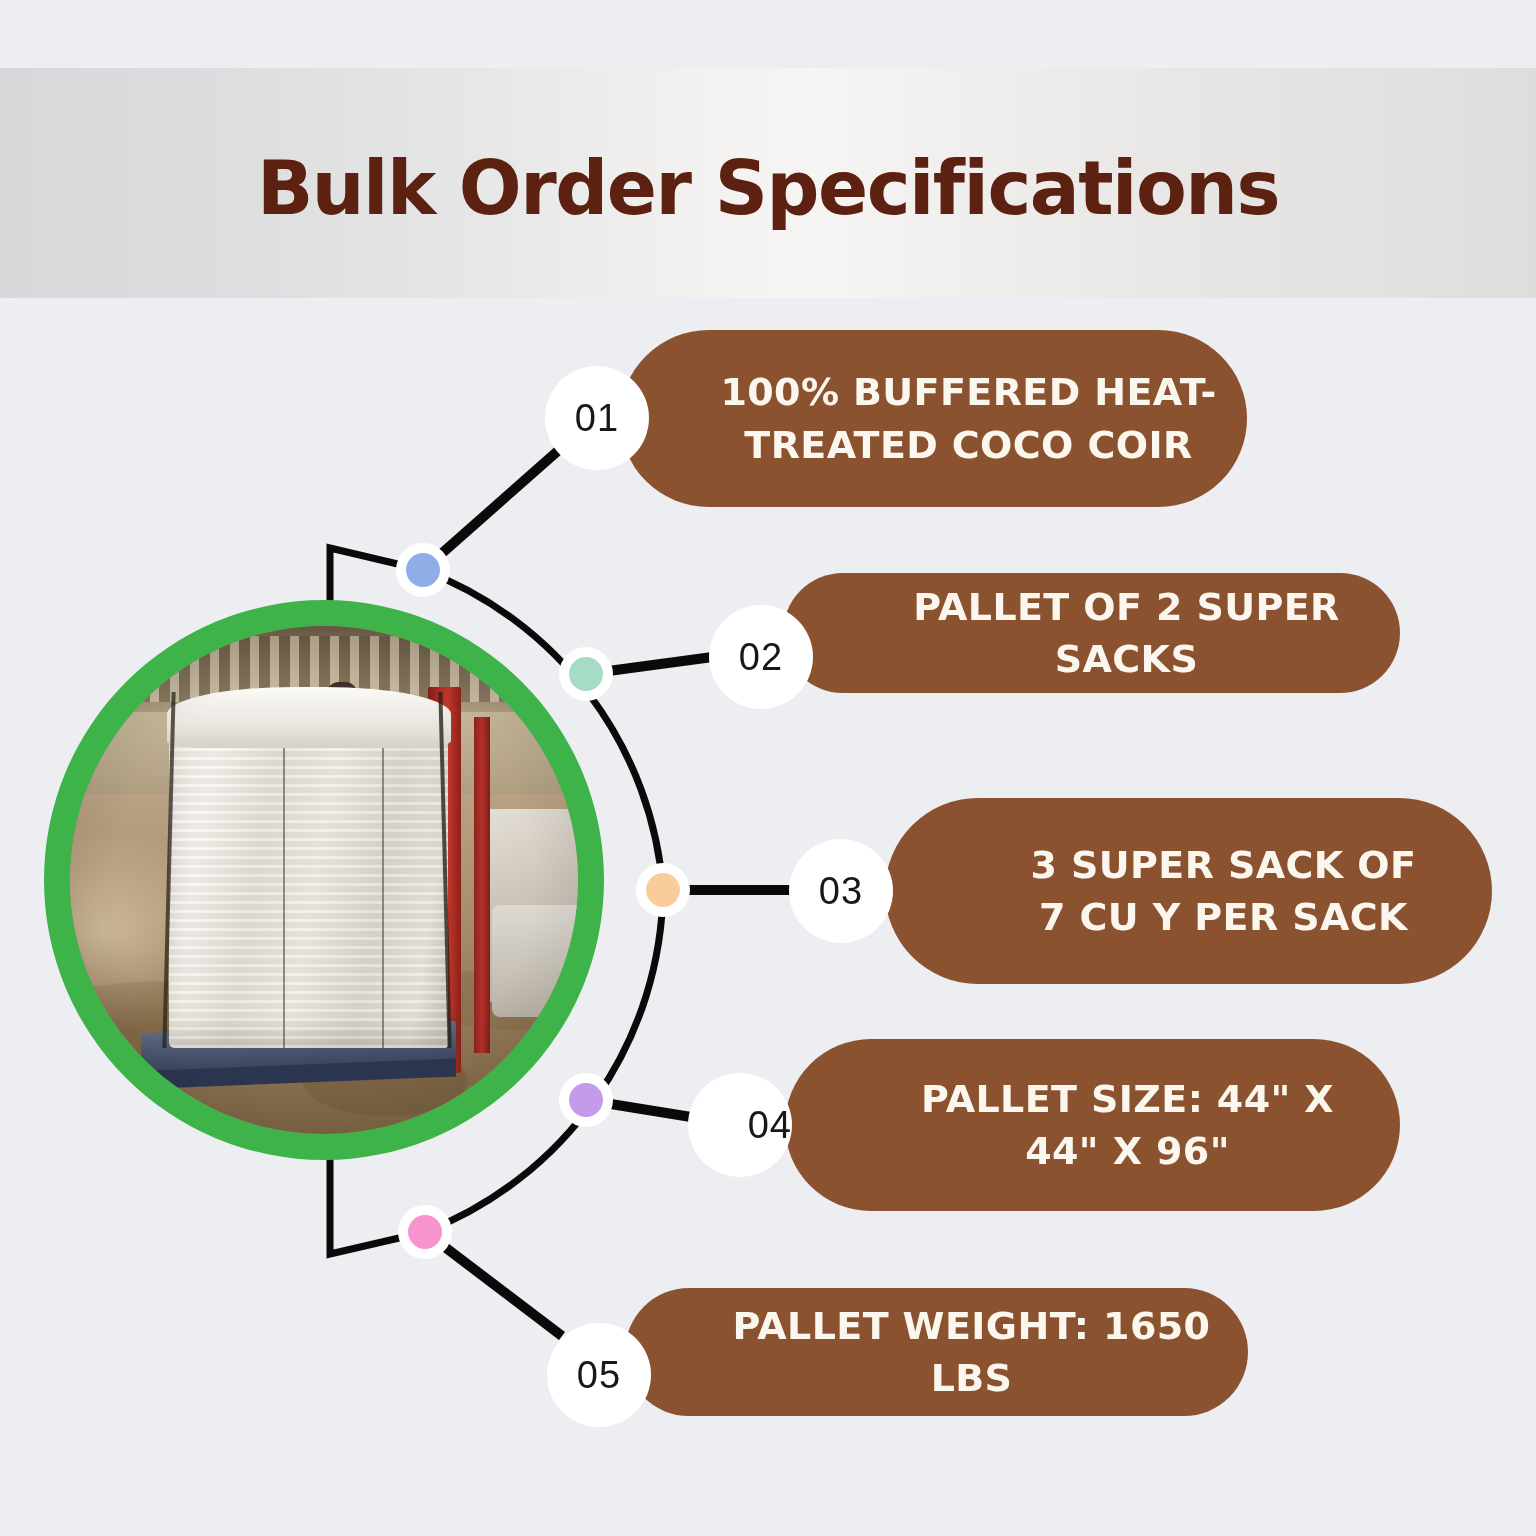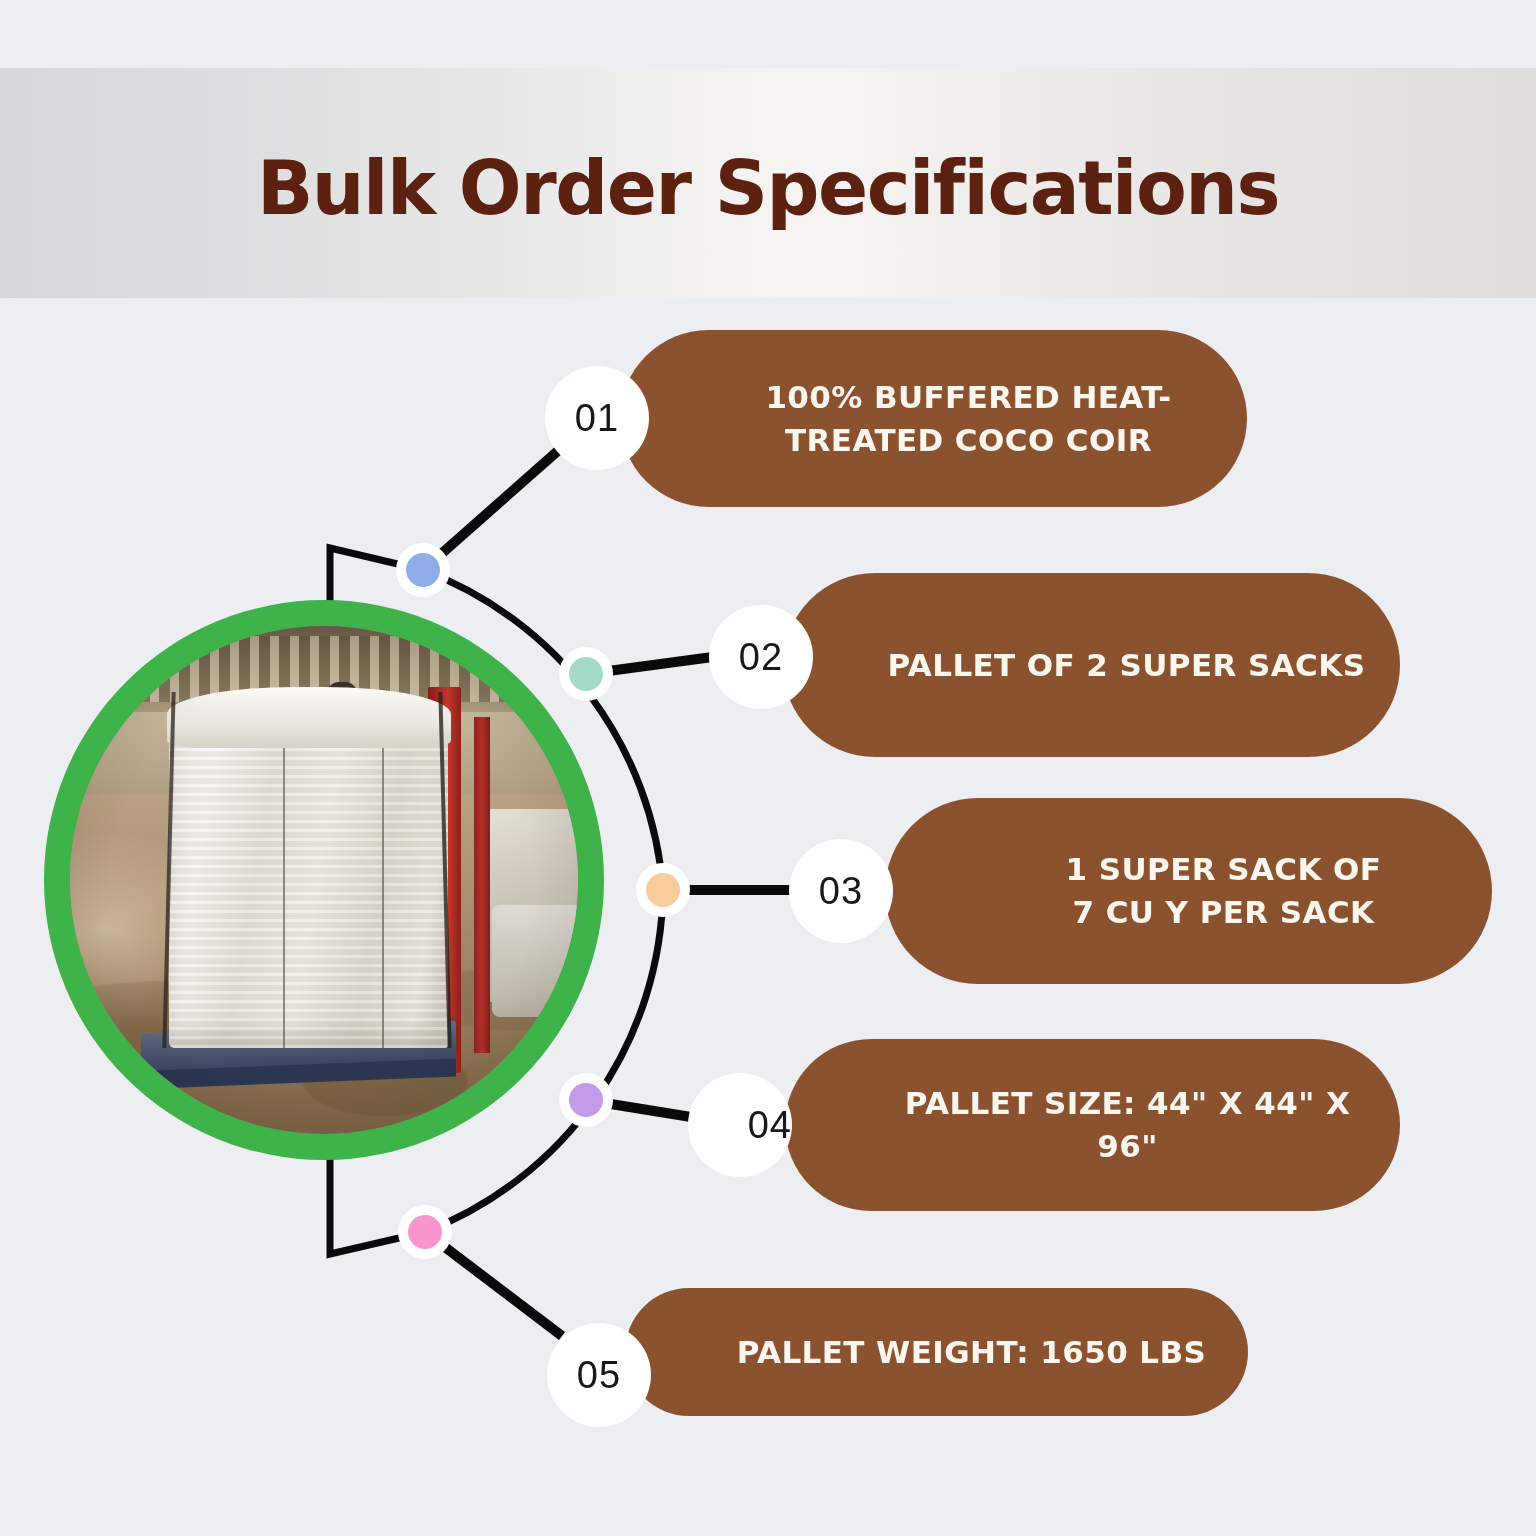--- a/index.html
+++ b/index.html
@@ -208,21 +208,21 @@
     background: #8B5230;
     border-radius: 999px;
     display: flex;
     align-items: center;
     box-sizing: border-box;
   }
   .pill-text {
     color: #FCF7EE;
     font-family: "DejaVu Sans", sans-serif;
     font-weight: bold;
-    font-size: 31px;
+    font-size: 38px;
     letter-spacing: 0.4px;
     line-height: 1.38;
     text-align: center;
     width: 100%;
     padding-left: 96px;
     padding-right: 26px;
     box-sizing: border-box;
   }
 
   
@@ -317,32 +317,32 @@
   <div class="pill" style="left:620px; top:330px; width:627px; height:177px;">
     <div class="pill-text">
       <span>100% BUFFERED HEAT-</span><br>
       <span>TREATED COCO COIR</span>
     </div>
   </div>
   <div class="num-badge" style="left:545px; top:366px;align-items:center;">
     <span>01</span>
   </div>
 
-  <div class="pill" style="left:783px; top:573px; width:617px; height:184px;">
+  <div class="pill" style="left:783px; top:573px; width:617px; height:120px;">
     <div class="pill-text">
       <span>PALLET OF 2 SUPER SACKS</span>
     </div>
   </div>
   <div class="num-badge" style="left:709px; top:605px;">
     <span>02</span>
   </div>
 
   <div class="pill" style="left:885px; top:798px; width:607px; height:186px;">
     <div class="pill-text">
-      <span>1 SUPER SACK OF</span><br>
+      <span>3 SUPER SACK OF</span><br>
       <span>7 CU Y PER SACK</span>
     </div>
   </div>
   <div class="num-badge" style="left:789px; top:839px;">
     <span>03</span>
   </div>
 
   <div class="pill" style="left:785px; top:1039px; width:615px; height:172px;">
     <div class="pill-text">
       <span>PALLET SIZE: 44" X 44" X 96"</span>

